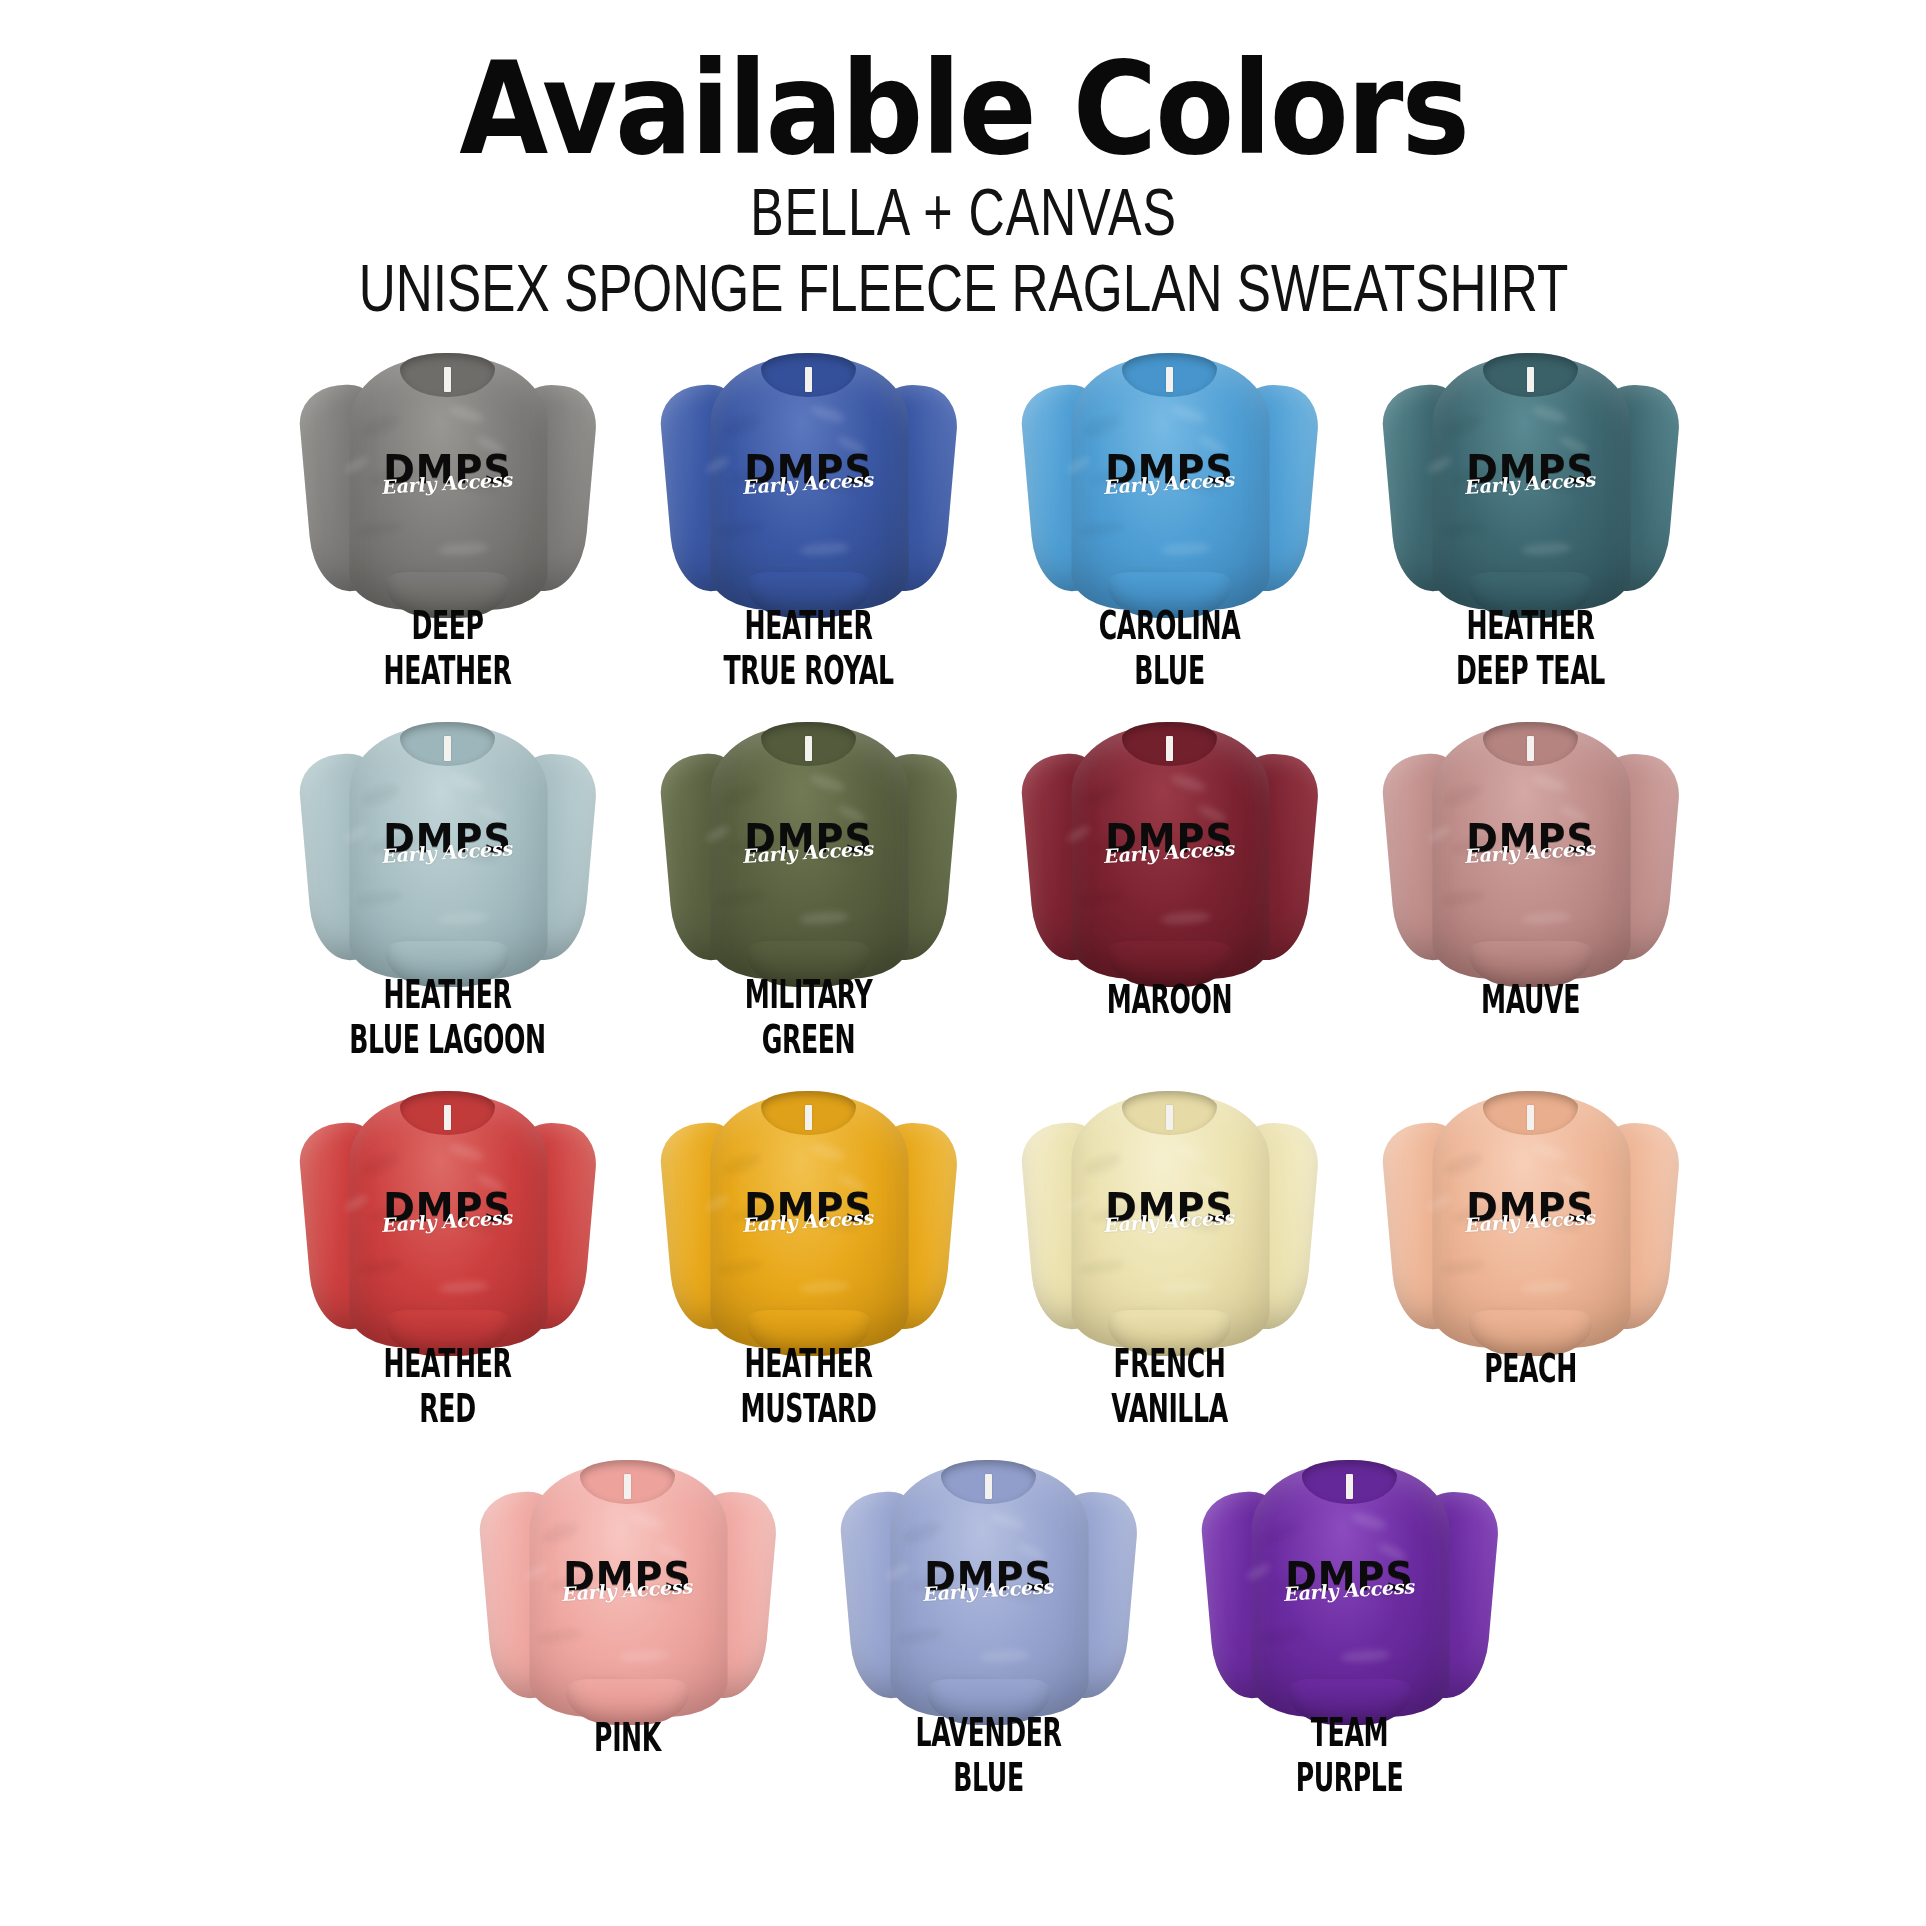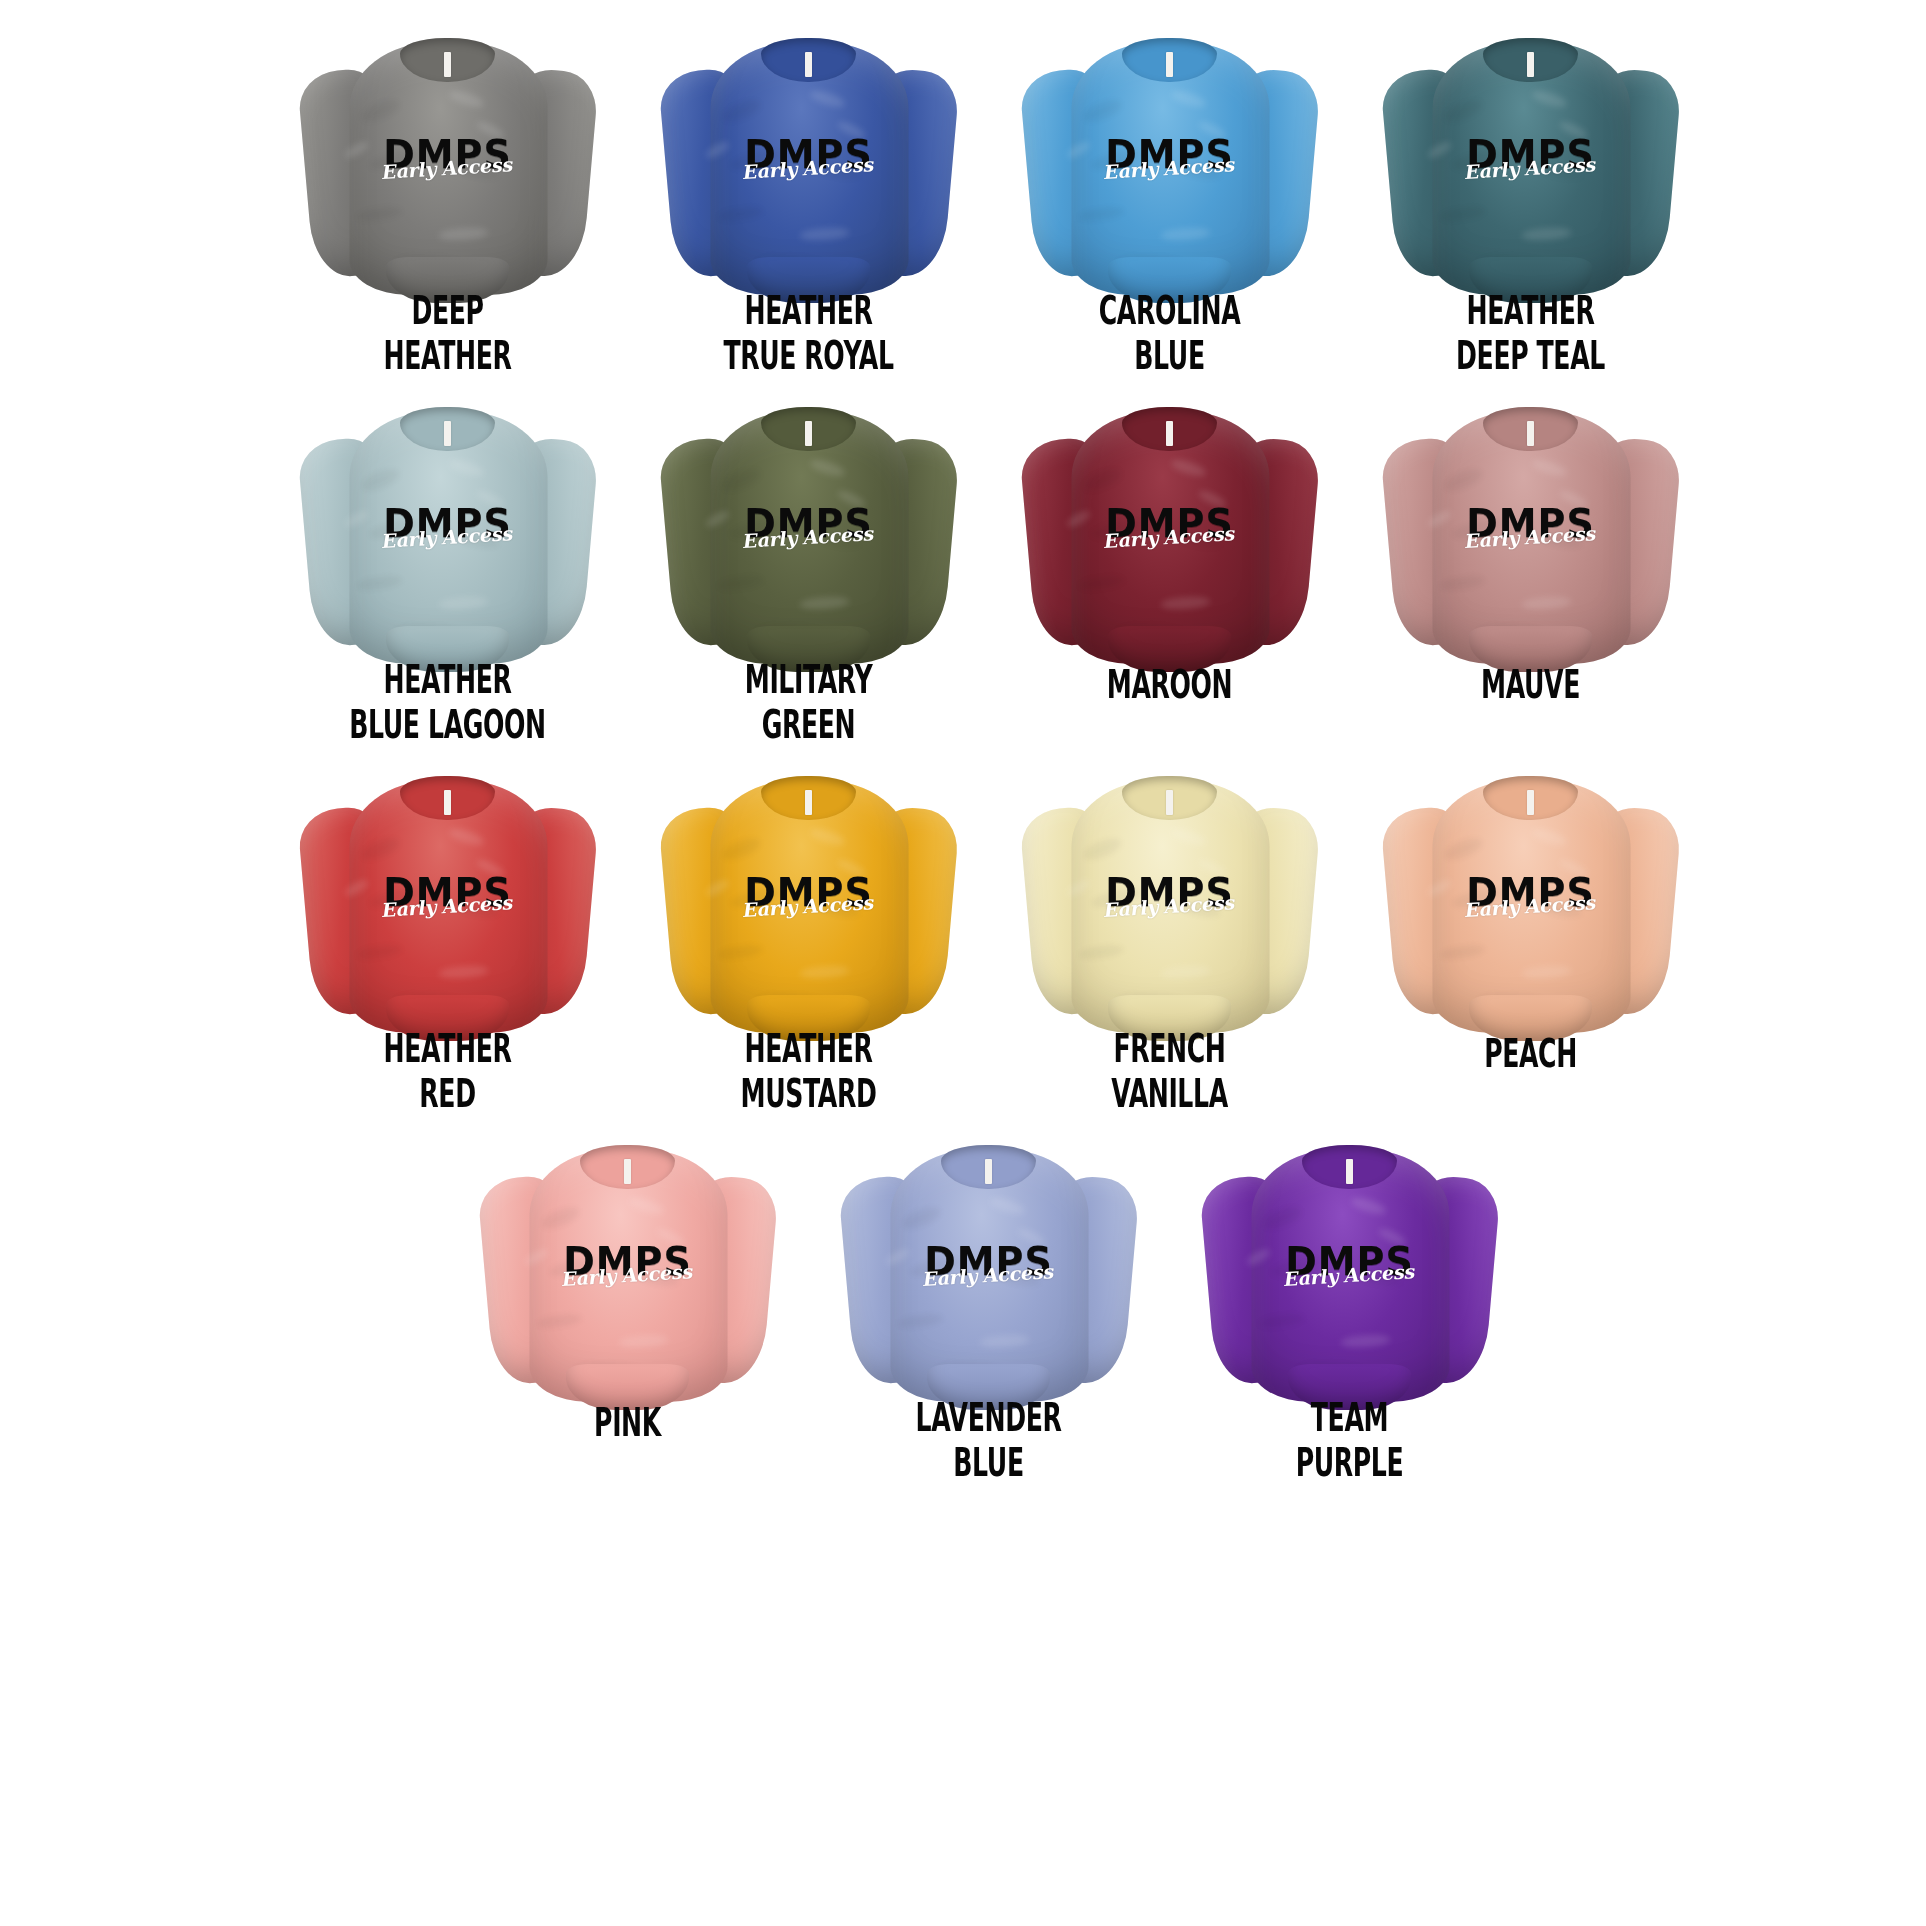--- a/index.html
+++ b/index.html
@@ -231,20 +231,25 @@
     color: #070707;
     transform: scaleY(1.30) scaleX(0.84);
   }
   .label .ln { display: block; white-space: nowrap; }
 </style>
 </head>
 <body>
 
 <div class="page">
 
+  <div class="header">
+    <div class="title">Available Colors</div>
+    <div class="subtitle-brand">BELLA + CANVAS</div>
+    <div class="subtitle-product">UNISEX SPONGE FLEECE RAGLAN SWEATSHIRT</div>
+  </div>
 
   <div class="grid">
     <div class="row row-1">
         <div class="cell">
           <div class="shirt-wrap">
             <div class="shirt">
               <div class="sleeve sleeve-l" style="background: linear-gradient(100deg, rgb(152, 151, 147), rgb(124, 123, 121) 45%, rgb(100, 99, 95));"></div>
               <div class="sleeve sleeve-r" style="background: linear-gradient(260deg, rgb(152, 151, 147), rgb(124, 123, 121) 45%, rgb(100, 99, 95));"></div>
               <div class="seam seam-l"></div>
               <div class="seam seam-r"></div>

